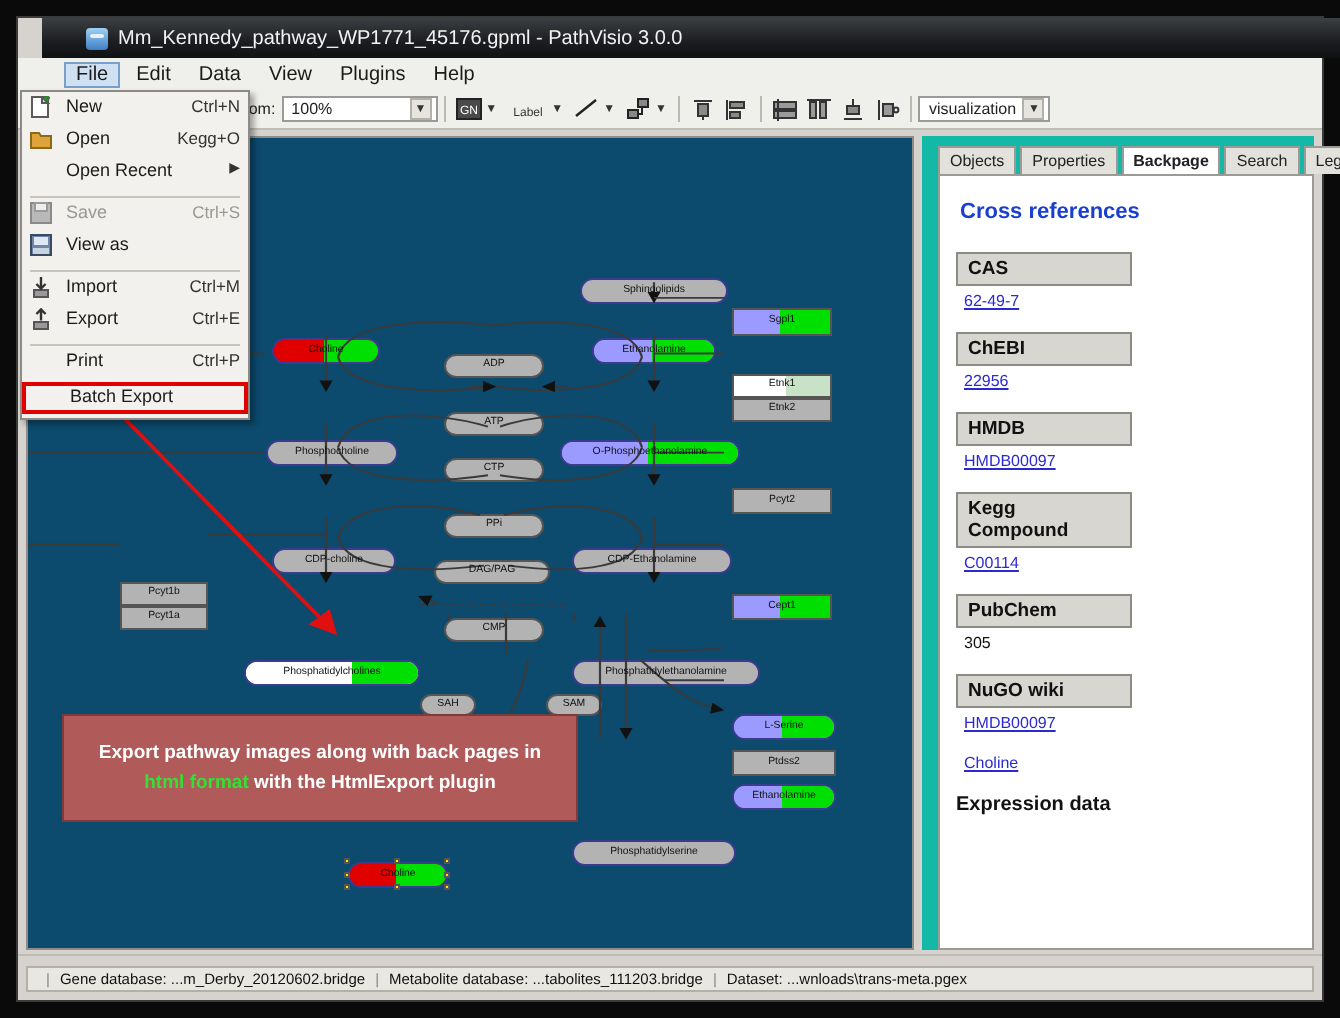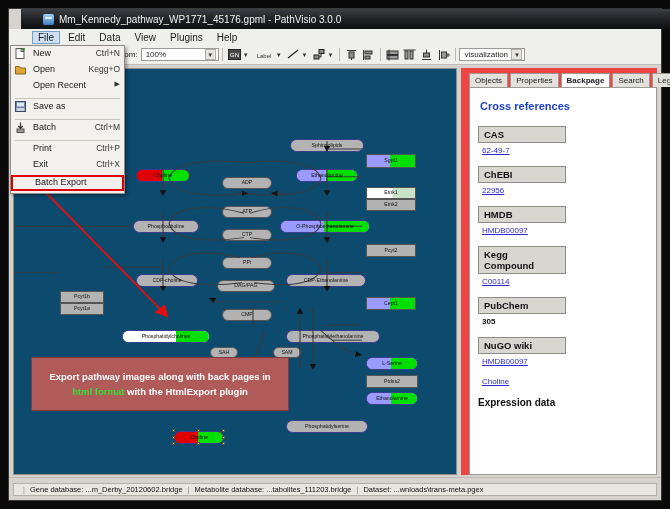--- a/index.html
+++ b/index.html
@@ -39,32 +39,32 @@
   .tb-drop{font-size:6px;color:#333;margin-right:3px;}
   .tb-sep{width:1px;height:13px;background:#bbb8b2;margin:0 3px;}
 
   
   #body{position:absolute;left:0;top:56px;right:0;bottom:22px;background:#d6d3ce;}
   #canvaswrap{position:absolute;left:4px;top:3px;width:442px;bottom:3px;background:#0c4a6e;
      border:1px solid #8f8d88;overflow:hidden;}
   #canvas{position:absolute;left:0;top:0;width:100%;height:100%;}
 
   
-  #side{position:absolute;left:452px;top:3px;right:4px;bottom:3px;background:#ef4444;}
+  #side{position:absolute;left:452px;top:3px;right:4px;bottom:3px;background:#14b8a6;}
   #tabs{position:absolute;left:8px;top:4px;right:0;height:15px;display:flex;align-items:flex-end;font-size:8px;}
   #tabs .tab{border:1px solid #9d9a95;border-bottom:none;background:#e3e1dc;padding:1px 5px 1px 5px;
      margin-right:2px;color:#222;line-height:11px;}
   #tabs .tab.sel{background:#fff;font-weight:bold;padding-bottom:2px;position:relative;top:1px;}
   #sidecontent{position:absolute;left:8px;top:19px;right:0;bottom:0;background:#fff;border:1px solid #9d9a95;
      overflow:hidden;padding:6px 8px;box-sizing:border-box;}
   #xref-title{color:#1a3fd0;font-weight:bold;font-size:11px;margin:6px 0 14px 2px;}
   .xr-head{border:1px solid #8d8b86;background:#d8d6d1;font-weight:bold;font-size:9.5px;
      color:#111;padding:2px 5px;width:88px;box-sizing:border-box;margin-bottom:3px;}
   .xr-val{font-size:8px;color:#2a2ad0;text-decoration:underline;margin:0 0 11px 4px;}
-  .xr-val.plain{color:#111;text-decoration:none;font-weight:bold;font-size:8px;}
+  .xr-val.plain{color:#111;text-decoration:none;font-weight:normal;font-size:8px;}
   #expr{font-weight:bold;font-size:10px;color:#111;margin-top:4px;}
 
   
   #statusbar{position:absolute;left:0;bottom:0;width:100%;height:22px;background:#d6d3ce;
      border-top:1px solid #bfbcb6;display:flex;align-items:center;font-size:7.5px;color:#111;}
   #statusbar .sb-in{margin:0 4px;border:1px solid #b3b0aa;background:#e9e7e2;height:13px;
      display:flex;align-items:center;padding:0 4px;flex:1;box-sizing:border-box;}
   #statusbar .seg{white-space:nowrap;}
   #statusbar .divr{margin:0 5px;color:#888;}
 
@@ -473,48 +473,59 @@
             </svg></span>
           <span class="lb">Open</span>
           <span class="acc">Kegg+O</span>
         </div>
         <div class="row">
           <span class="ic"></span>
           <span class="lb">Open Recent</span>
           <span class="sub">▶</span>
         </div>
         <div class="sep"></div>
+        <div class="row dis">
+          <span class="ic"><svg width="11" height="11">
+              <rect x="0.5" y="0.5" width="10" height="10" fill="#b9b9b9" stroke="#8a8a8a"></rect>
+              <rect x="2.5" y="0.5" width="6" height="4" fill="#eee" stroke="#9a9a9a"></rect>
+            </svg></span>
+          <span class="lb">Save</span>
+          <span class="acc">Ctrl+S</span>
+        </div>
         <div class="row">
           <span class="ic"><svg width="11" height="11">
               <rect x="0.5" y="0.5" width="10" height="10" fill="#6f86a8" stroke="#3a4a60"></rect>
               <rect x="2" y="1.5" width="7" height="4" fill="#dfe8f2"></rect>
               <rect x="1.5" y="7" width="8" height="3" fill="#c8d4e2"></rect>
             </svg></span>
-          <span class="lb">Save as</span>
+          <span class="lb">View as</span>
           <span class="acc"></span>
         </div>
         <div class="sep"></div>
         <div class="row">
           <span class="ic"><svg width="11" height="11">
               <rect x="2" y="7" width="7" height="3.5" fill="#9a9a9a" stroke="#555"></rect>
               <path d="M5.5 0.5 L5.5 6 M3.2 4 L5.5 6.3 L7.8 4" stroke="#333" fill="none" stroke-width="1.2"></path>
             </svg></span>
-          <span class="lb">Batch</span>
+          <span class="lb">Import</span>
           <span class="acc">Ctrl+M</span>
+        </div>
+        <div class="row">
+          <span class="ic"><svg width="11" height="11">
+              <rect x="2" y="7" width="7" height="3.5" fill="#9a9a9a" stroke="#555"></rect>
+              <path d="M5.5 6.3 L5.5 0.8 M3.2 3 L5.5 0.7 L7.8 3" stroke="#333" fill="none" stroke-width="1.2"></path>
+            </svg></span>
+          <span class="lb">Export</span>
+          <span class="acc">Ctrl+E</span>
         </div>
         <div class="sep"></div>
         <div class="row">
           <span class="ic"></span>
           <span class="lb">Print</span>
           <span class="acc">Ctrl+P</span>
-        </div>
-        <div class="row">
-          <span class="ic"></span>
-          <span class="lb">Exit</span>
-          <span class="acc">Ctrl+X</span>
         </div>
         <div class="row hl">
           <span class="ic"></span>
           <span class="lb">Batch Export</span>
           <span class="acc"></span>
         </div>
       </div>
   </div>
 </div>
 

